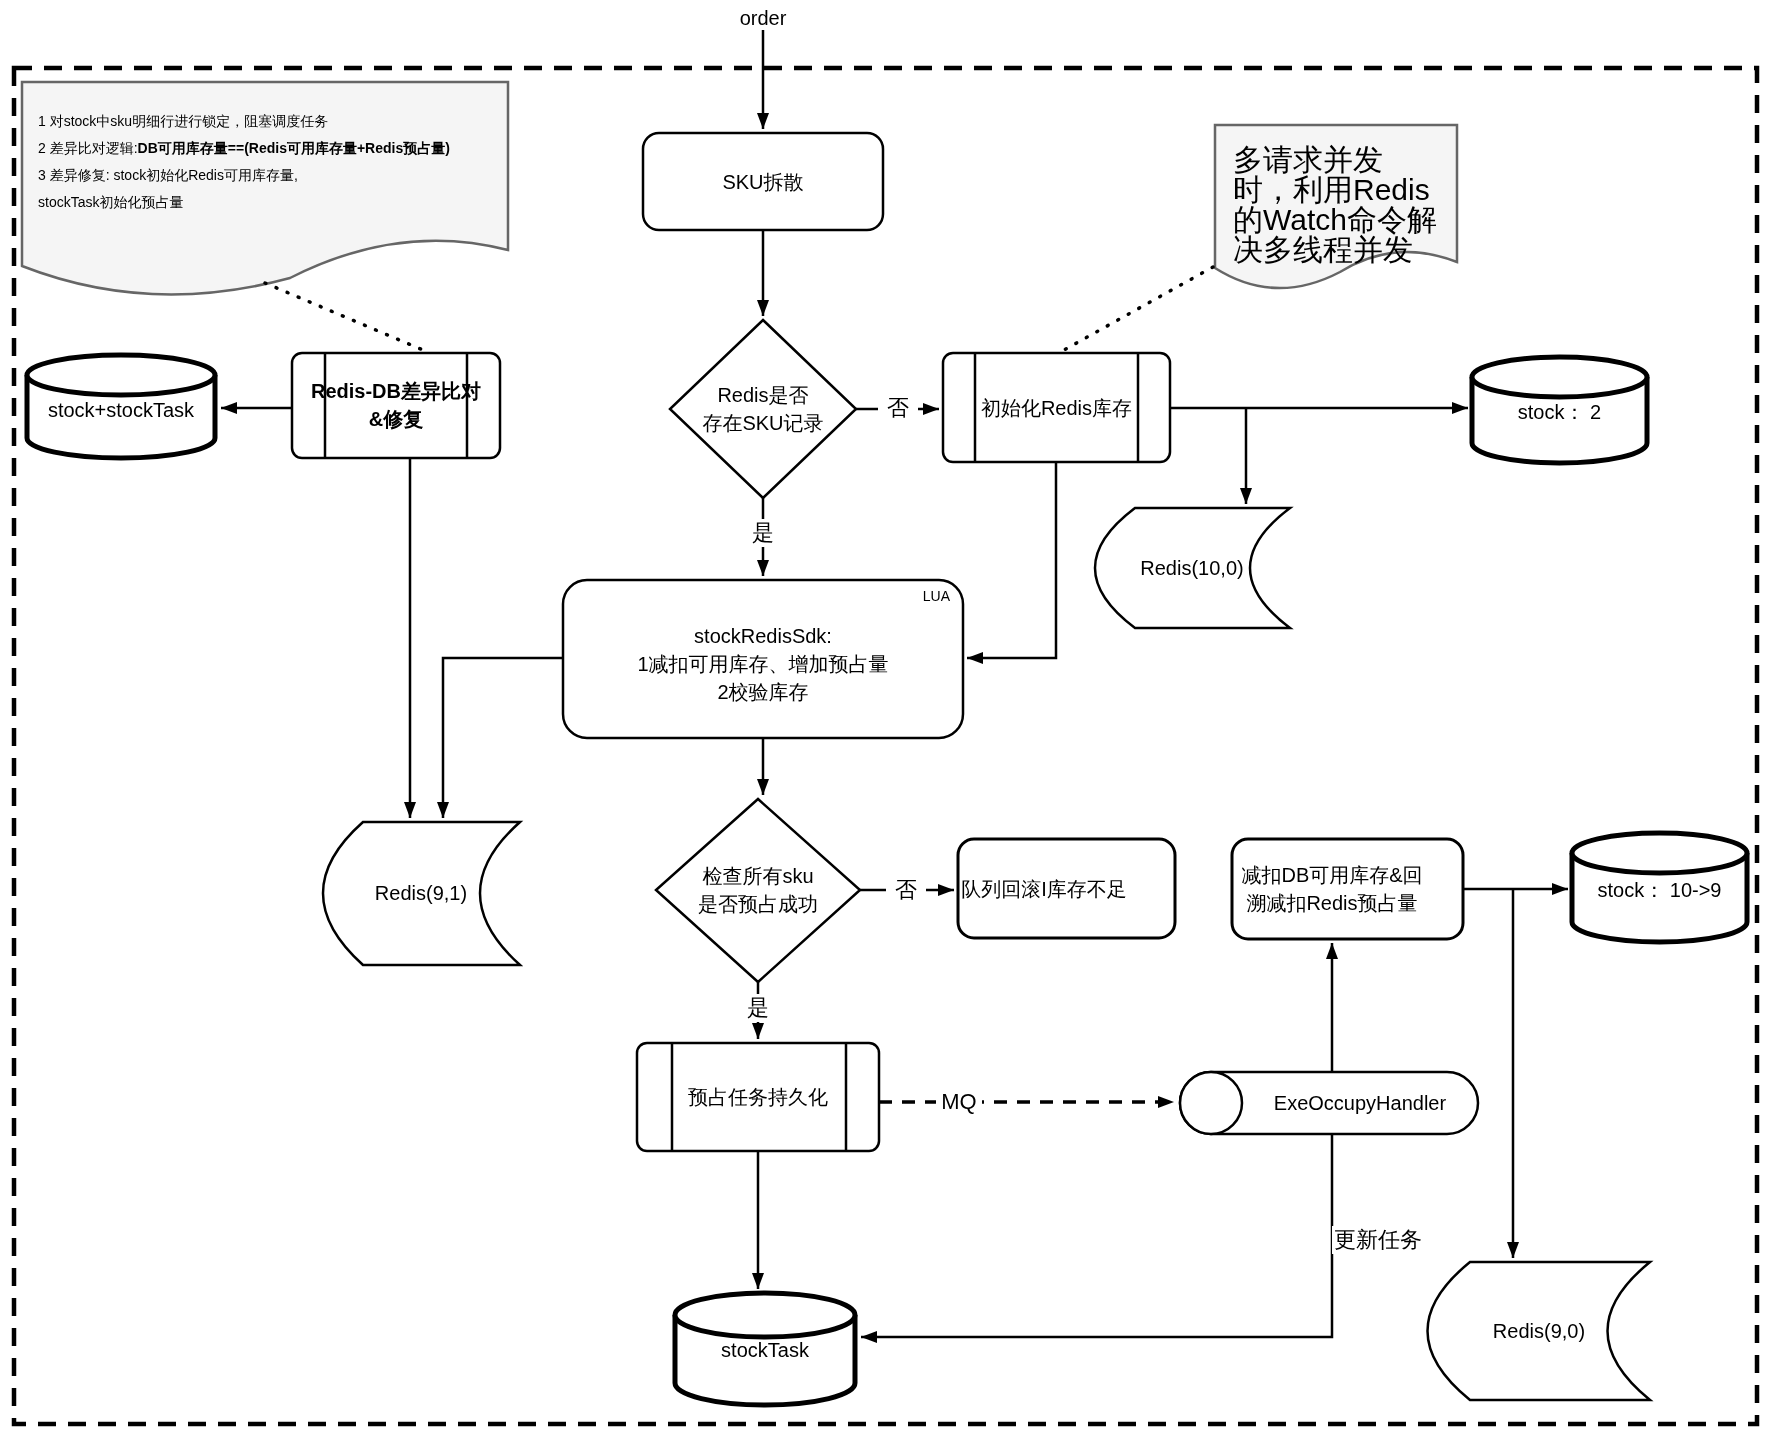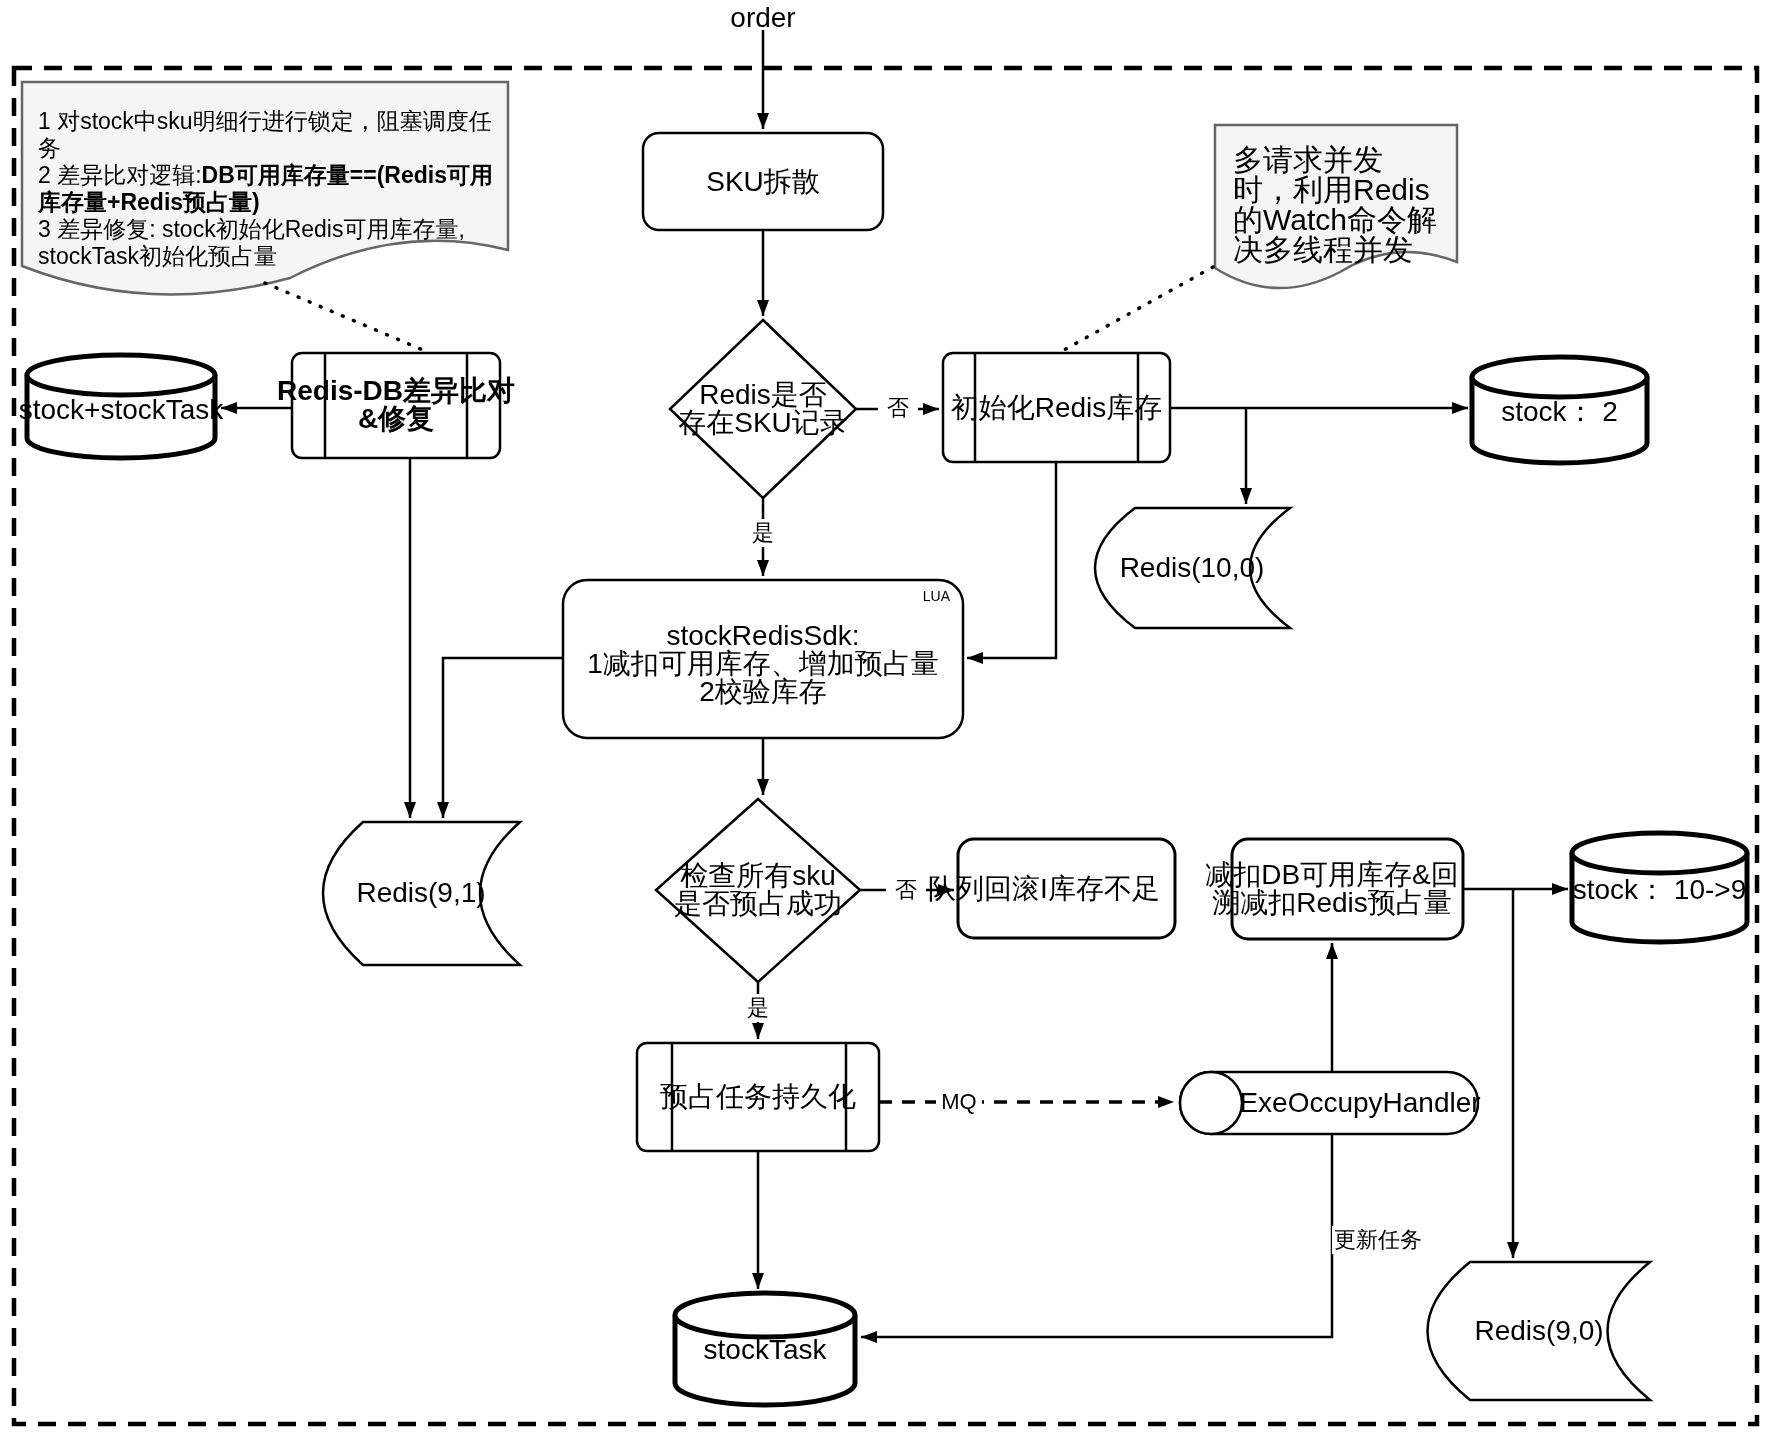--- a/index.html
+++ b/index.html
@@ -1,23 +1,23 @@
 <!DOCTYPE html>
 <html><head>
 <meta charset="utf-8">
 <style>
   html,body{margin:0;padding:0;background:#fff;}
   #stage{position:relative;width:1782px;height:1444px;background:#ffffff;
          font-family:"Liberation Sans","DejaVu Sans",sans-serif;color:#000;overflow:hidden;}
   #shapes{position:absolute;left:0;top:0;}
   .txt{position:absolute;display:flex;flex-direction:column;align-items:center;justify-content:center;
-       text-align:left;font-size:28px;line-height:28px;white-space:nowrap;}
+       text-align:left;font-size:20px;line-height:28px;white-space:nowrap;}
   .elabel{position:absolute;display:flex;align-items:center;justify-content:center;
           background:#ffffff;font-size:22px;line-height:26px;}
-  .note-text{position:absolute;font-size:23px;line-height:27px;text-align:left;white-space:normal;}
+  .note-text{position:absolute;font-size:14px;line-height:27px;text-align:left;white-space:normal;}
   .note-text .b{font-weight:bold;}
   .lua-tag{position:absolute;font-size:14px;}
 </style>
 </head>
 <body>
 
 <div id="stage">
 
   <svg id="shapes" width="1782" height="1444" viewBox="0 0 1782 1444">
     <defs>

